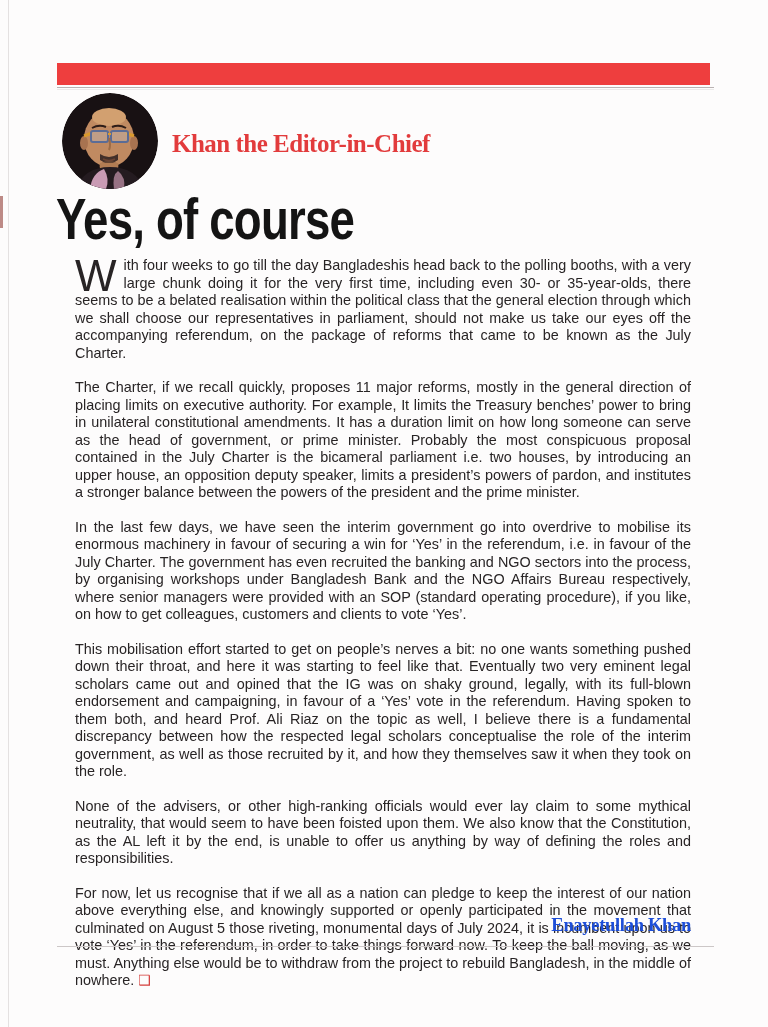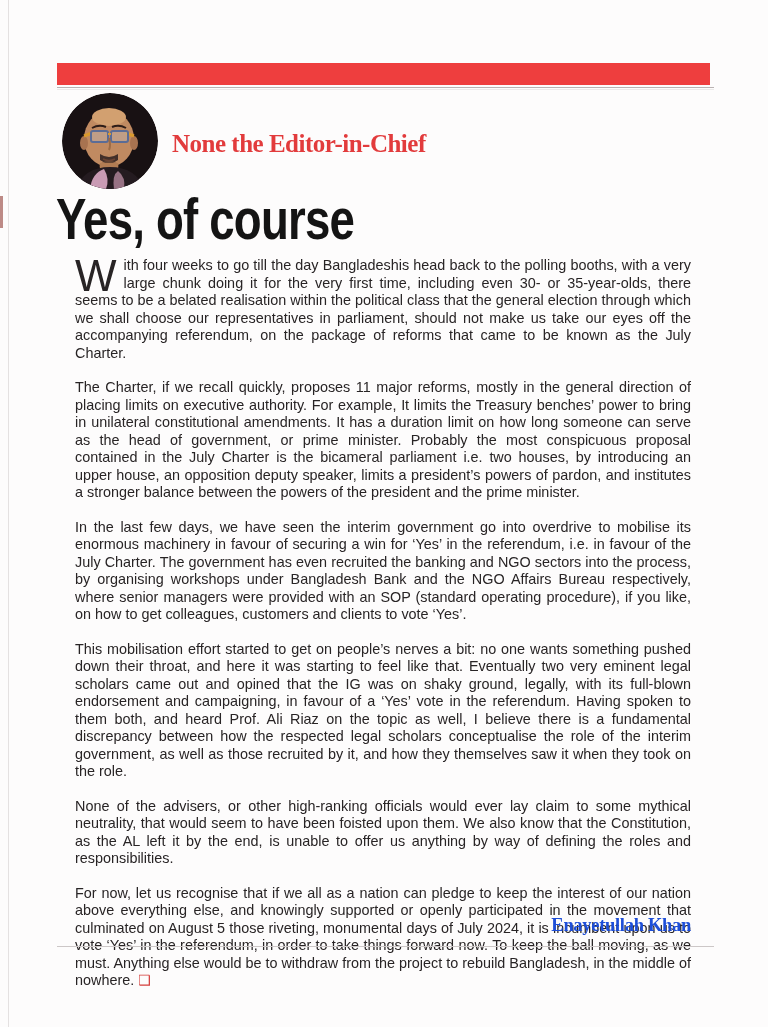--- a/index.html
+++ b/index.html
@@ -99,21 +99,21 @@
       <path d="M38 61 q9 6 18 0 l0 6 q-9 7 -18 0 z" fill="#43302a"></path>
       <path d="M41 66 q6 3 12 0" stroke="#6b4434" stroke-width="1.5" fill="none"></path>
       <ellipse cx="47" cy="73" rx="10" ry="5" fill="#8a5c3e" opacity="0.5"></ellipse>
       <rect x="38" y="70" width="18" height="14" fill="#b27c53"></rect>
       <path d="M14 96 q8 -22 34 -22 q26 0 34 22 z" fill="#241b20"></path>
       <path d="M28 96 q2 -16 14 -20 q6 10 2 20 z" fill="#c99bb4"></path>
       <path d="M52 96 q-2 -14 4 -18 q8 6 6 18 z" fill="#b4889e" opacity="0.8"></path>
     </svg>
   </div>
 
-  <div class="kicker">None the Editor-in-Chief</div>
+  <div class="kicker">Khan the Editor-in-Chief</div>
 
   <div class="headline">Yes, of course</div>
 
   <div class="article">
     <p class="lead">With four weeks to go till the day Bangladeshis head back to the polling booths, with a very large chunk doing it for the very first time, including even 30- or 35-year-olds, there seems to be a belated realisation within the political class that the general election through which we shall choose our representatives in parliament, should not make us take our eyes off the accompanying referendum, on the package of reforms that came to be known as the July Charter.</p>
     <p>The Charter, if we recall quickly, proposes 11 major reforms, mostly in the general direction of placing limits on executive authority. For example, It limits the Treasury benches’ power to bring in unilateral constitutional amendments. It has a duration limit on how long someone can serve as the head of government, or prime minister. Probably the most conspicuous proposal contained in the July Charter is the bicameral parliament i.e. two houses, by introducing an upper house, an opposition deputy speaker, limits a president’s powers of pardon, and institutes a stronger balance between the powers of the president and the prime minister.</p>
     <p>In the last few days, we have seen the interim government go into overdrive to mobilise its enormous machinery in favour of securing a win for ‘Yes’ in the referendum, i.e. in favour of the July Charter. The government has even recruited the banking and NGO sectors into the process, by organising workshops under Bangladesh Bank and the NGO Affairs Bureau respectively, where senior managers were provided with an SOP (standard operating procedure), if you like, on how to get colleagues, customers and clients to vote ‘Yes’.</p>
     <p>This mobilisation effort started to get on people’s nerves a bit: no one wants something pushed down their throat, and here it was starting to feel like that. Eventually two very eminent legal scholars came out and opined that the IG was on shaky ground, legally, with its full-blown endorsement and campaigning, in favour of a ‘Yes’ vote in the referendum. Having spoken to them both, and heard Prof. Ali Riaz on the topic as well, I believe there is a fundamental discrepancy between how the respected legal scholars conceptualise the role of the interim government, as well as those recruited by it, and how they themselves saw it when they took on the role.</p>
     <p>None of the advisers, or other high-ranking officials would ever lay claim to some mythical neutrality, that would seem to have been foisted upon them. We also know that the Constitution, as the AL left it by the end, is unable to offer us anything by way of defining the roles and responsibilities.</p>
     <p><span>For now, let us recognise that if we all as a nation can pledge to keep the interest of our nation above everything else, and knowingly supported or openly participated in the movement that culminated on August 5 those riveting, monumental days of July 2024, it is incumbent upon us to vote ‘Yes’ in the referendum, in order to take things forward now. To keep the ball moving, as we must. Anything else would be to withdraw from the project to rebuild Bangladesh, in the middle of nowhere.</span> <span class="end-marker">❑</span></p>

